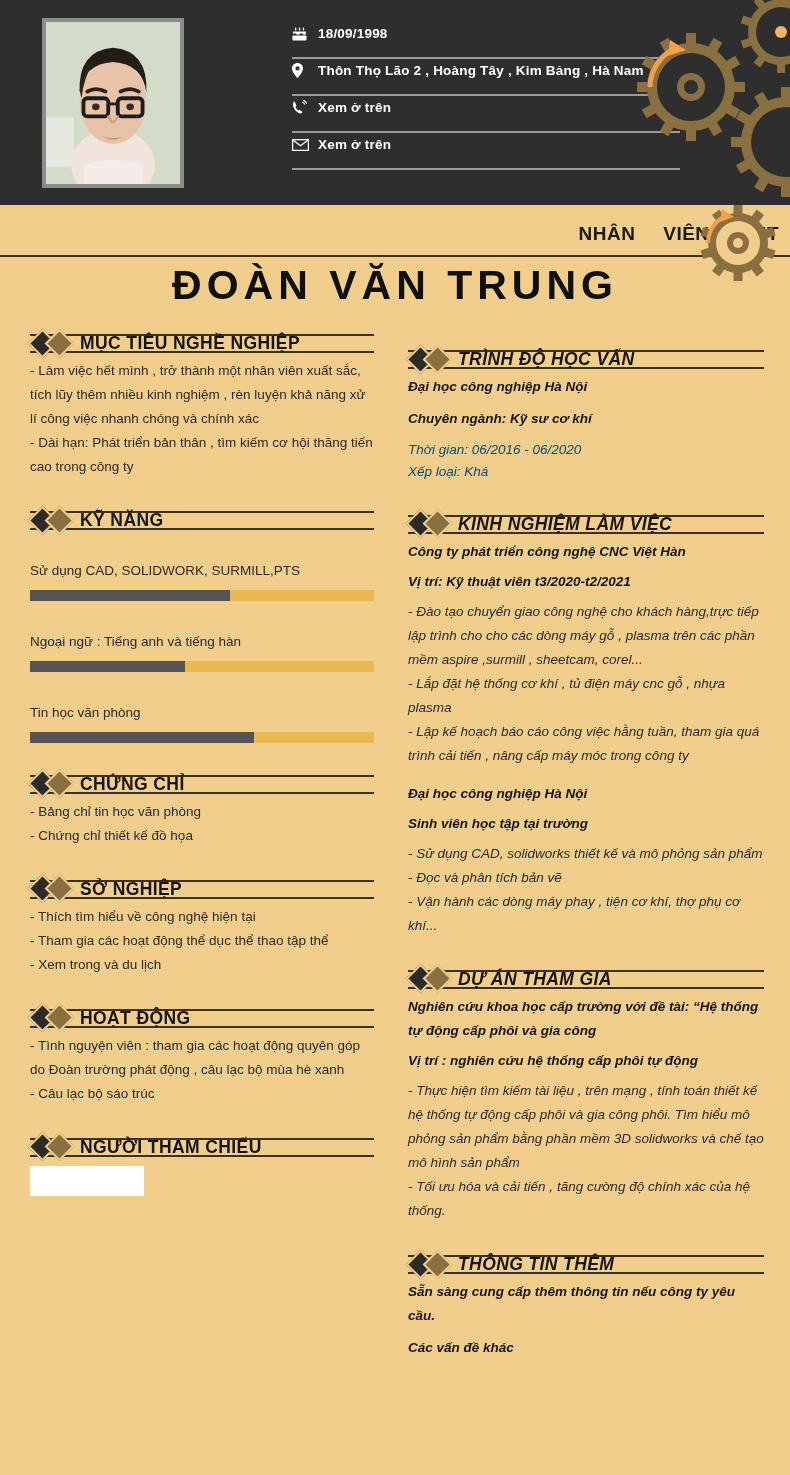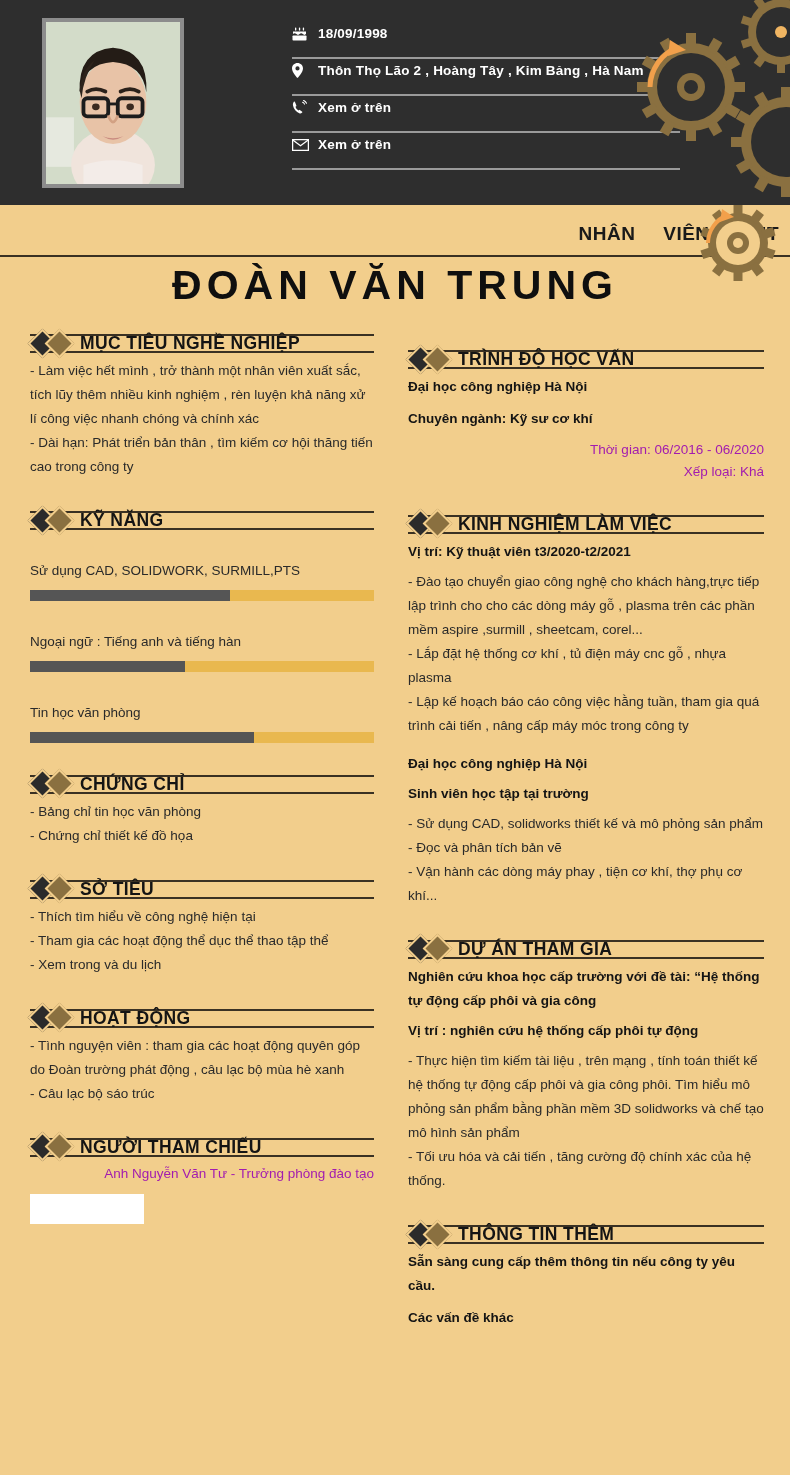--- a/index.html
+++ b/index.html
@@ -120,21 +120,21 @@
     height: 110px;
   }
 
   
   .columns {
     display: flex;
     width: 790px;
     padding: 14px 0 0 0;
   }
   .col-left  { width: 398px; padding: 0 24px 0 30px; }
-  .col-right { width: 392px; padding: 16px 26px 0 10px; }
+  .col-right { width: 392px; padding: 16px 26px 0 10px; font-style: italic; }
 
   
   .section { margin-bottom: 18px; }
   .sec-head {
     position: relative;
     border-top: 2px solid #3a3123;
     border-bottom: 2px solid #3a3123;
     height: 19px;
     display: flex;
     align-items: center;
@@ -174,23 +174,22 @@
   .bold-line {
     font-size: 13.5px;
     font-weight: bold;
     color: #141414;
     line-height: 1.78;
     margin-bottom: 8px;
   }
   .bold-line.tight { margin-bottom: 6px; }
   .plain-line {
     font-size: 13.5px;
-    color: #a21caf;
+    color: #0c4a6e;
     line-height: 1.62;
-    text-align: right;
   }
   .list-line { font-size: 13.5px; color: #2a2a2a; line-height: 1.78; }
 
   
   .skill { margin-bottom: 14px; margin-top: 32px; }
   .skill-label {
     font-size: 13.5px;
     color: #2a2a2a;
     margin-bottom: 9px;
     line-height: 1.4;
@@ -456,21 +455,21 @@
     </div>
 
     <div class="spacer-md"></div>
 
     <div class="section">
       <div class="sec-head">
         <span class="diamonds">
           <span class="dia dia-dark"></span>
           <span class="dia dia-brown"></span>
         </span>
-        <span class="sec-title">SỞ TIÊU</span>
+        <span class="sec-title">SỞ NGHIỆP</span>
       </div>
       <div class="body-text">
         <p class="list-line">- Thích tìm hiểu về công nghệ hiện tại</p>
         <p class="list-line">- Tham gia các hoạt động thể dục thể thao tập thể</p>
         <p class="list-line">- Xem trong và du lịch</p>
       </div>
     </div>
 
     <div class="spacer-md"></div>
 
@@ -491,21 +490,20 @@
     <div class="spacer-md"></div>
 
     <div class="section">
       <div class="sec-head">
         <span class="diamonds">
           <span class="dia dia-dark"></span>
           <span class="dia dia-brown"></span>
         </span>
         <span class="sec-title">NGƯỜI THAM CHIẾU</span>
       </div>
-      <div class="plain-line">Anh Nguyễn Văn Tư - Trưởng phòng đào tạo</div>
       <div class="redacted"></div>
     </div>
 
   </div>
 
   <div class="col-right">
 
     <div class="section">
       <div class="sec-head">
         <span class="diamonds">
@@ -525,20 +523,21 @@
     <div class="section">
       <div class="sec-head">
         <span class="diamonds">
           <span class="dia dia-dark"></span>
           <span class="dia dia-brown"></span>
         </span>
         <span class="sec-title">KINH NGHIỆM LÀM VIỆC</span>
       </div>
 
       <div>
+        <div class="bold-line tight">Công ty phát triển công nghệ CNC Việt Hàn</div>
         <div class="bold-line tight">Vị trí: Kỹ thuật viên t3/2020-t2/2021</div>
         <div class="body-text">
           <p>- Đào tạo chuyển giao công nghệ cho khách hàng,trực tiếp lập trình cho cho các dòng máy gỗ , plasma trên các phần mềm aspire ,surmill , sheetcam, corel...</p>
           <p>- Lắp đặt hệ thống cơ khí , tủ điện máy cnc gỗ , nhựa plasma</p>
           <p>- Lập kế hoạch báo cáo công việc hằng tuần, tham gia quá trình cải tiến , nâng cấp máy móc trong công ty</p>
         </div>
       </div>
 
       <div class="spacer-md"></div>
 

